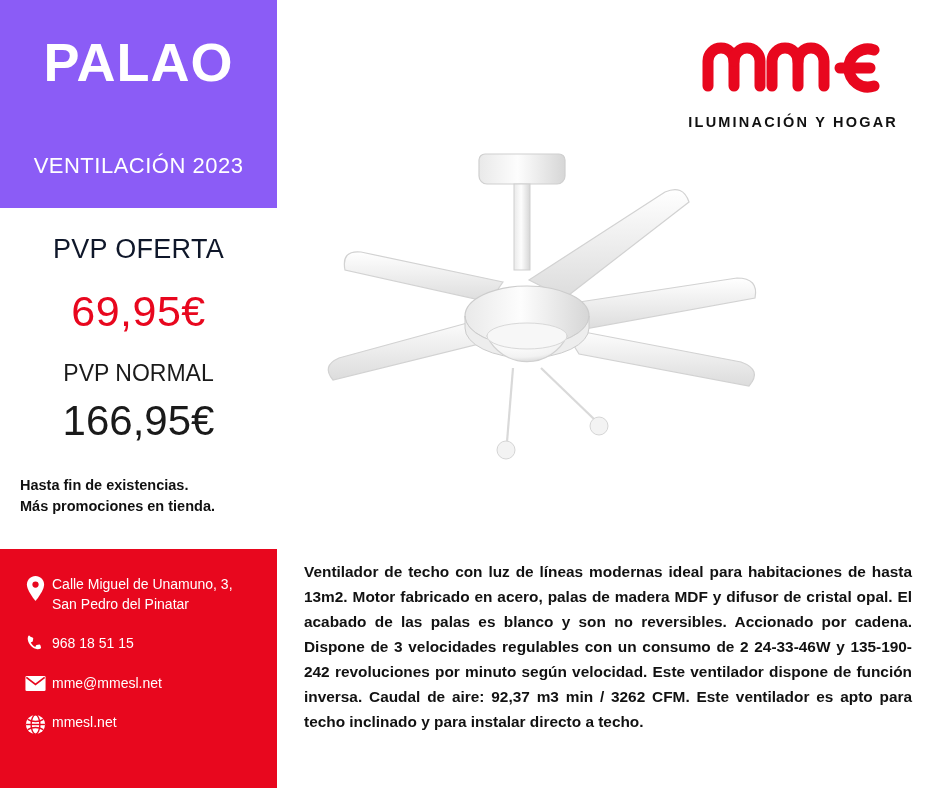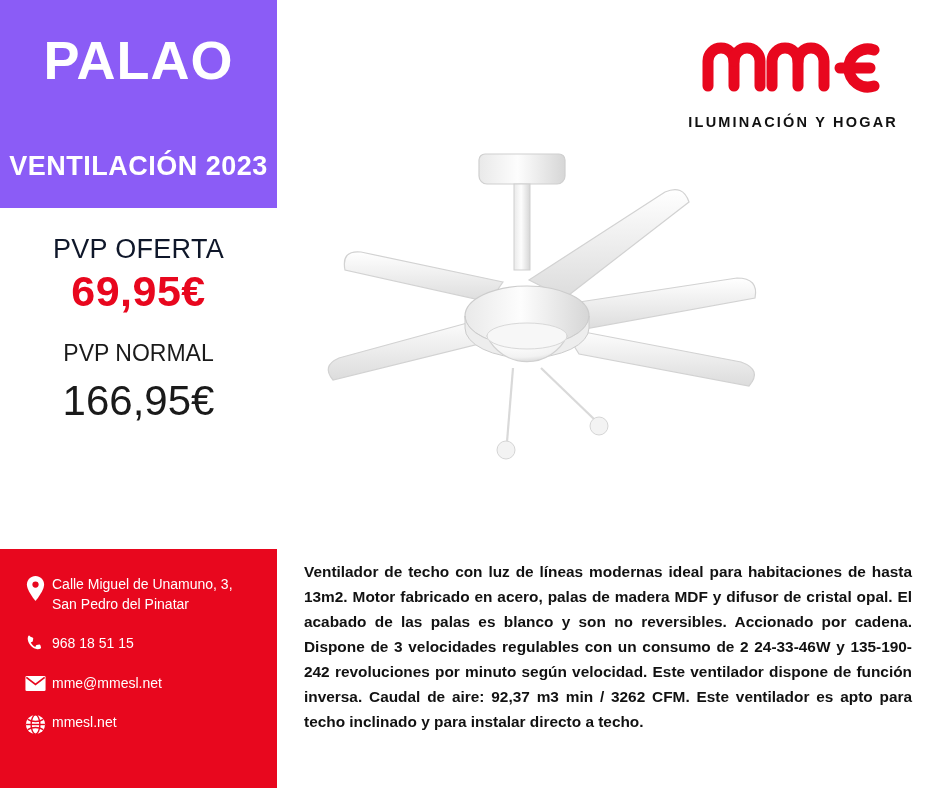--- a/index.html
+++ b/index.html
@@ -44,22 +44,22 @@
     padding-top: 6px;
   }
   .brand-title {
     font-size: 54px;
     font-weight: bold;
     letter-spacing: 1px;
     line-height: 1;
     margin-bottom: 34px;
   }
   .brand-sub {
-    font-size: 27px;
-    font-weight: bold;
+    font-size: 22px;
+    font-weight: normal;
     letter-spacing: 0.5px;
     margin-top: 30px;
   }
 
   .price-block {
     position: absolute;
     left: 0;
     top: 208px;
     width: 277px;
     height: 341px;
@@ -69,22 +69,22 @@
   }
   .offer-label {
     color: #0f172a;
     font-size: 27px;
     font-weight: normal;
     letter-spacing: 0.3px;
   }
   .offer-price {
     color: #e8071e;
     font-size: 43px;
-    font-weight: bold;
-    margin-top: 2px;
+    font-weight: normal;
+    margin-top: 22px;
     letter-spacing: 0.5px;
   }
   .normal-label {
     color: #1a1a1a;
     font-size: 23px;
     font-weight: normal;
     margin-top: 24px;
   }
   .normal-price {
     color: #1a1a1a;
@@ -186,20 +186,24 @@
     <div class="title-block">
       <div class="brand-title">PALAO</div>
       <div class="brand-sub">VENTILACIÓN 2023</div>
     </div>
 
     <div class="price-block">
       <div class="offer-label">PVP OFERTA</div>
       <div class="offer-price">69,95€</div>
       <div class="normal-label">PVP NORMAL</div>
       <div class="normal-price">166,95€</div>
+      <div class="legal">
+        <div>Hasta fin de existencias.</div>
+        <div>Más promociones en tienda.</div>
+      </div>
     </div>
 
     <div class="contact-block">
 
       <div class="contact-row">
         <span class="ic">
           <svg width="19" height="25" viewBox="0 0 24 32" aria-hidden="true">
             <path d="M12 0C5.9 0 1 4.9 1 11c0 8.2 11 21 11 21s11-12.8 11-21c0-6.1-4.9-11-11-11z" fill="#ffffff"></path>
             <circle cx="12" cy="11" r="4" fill="#e8071e"></circle>
           </svg>

